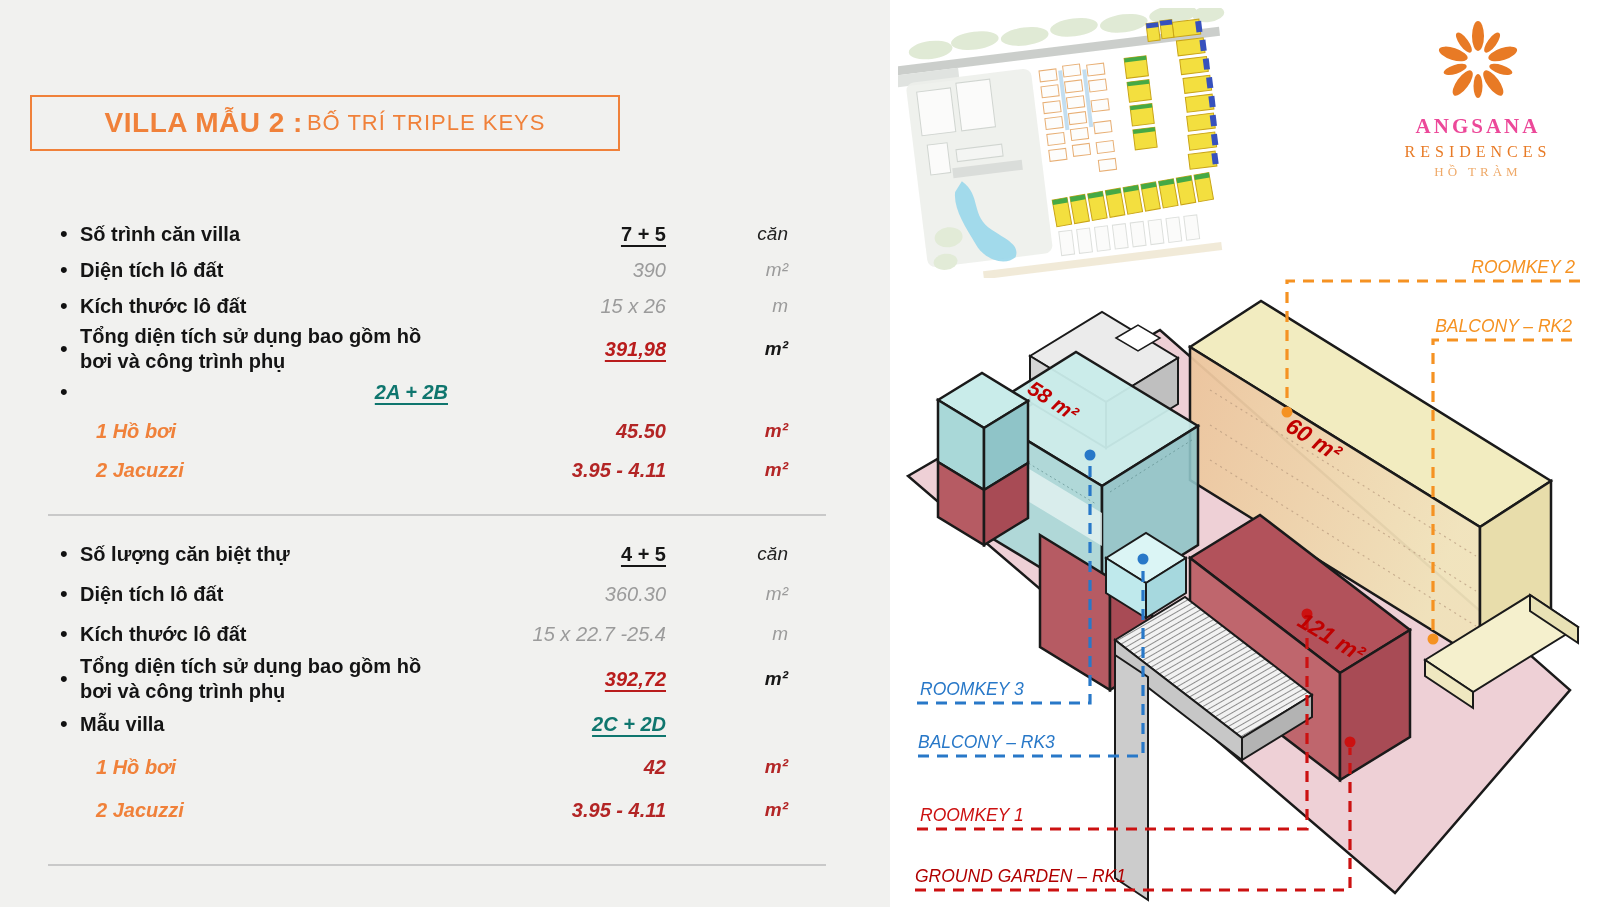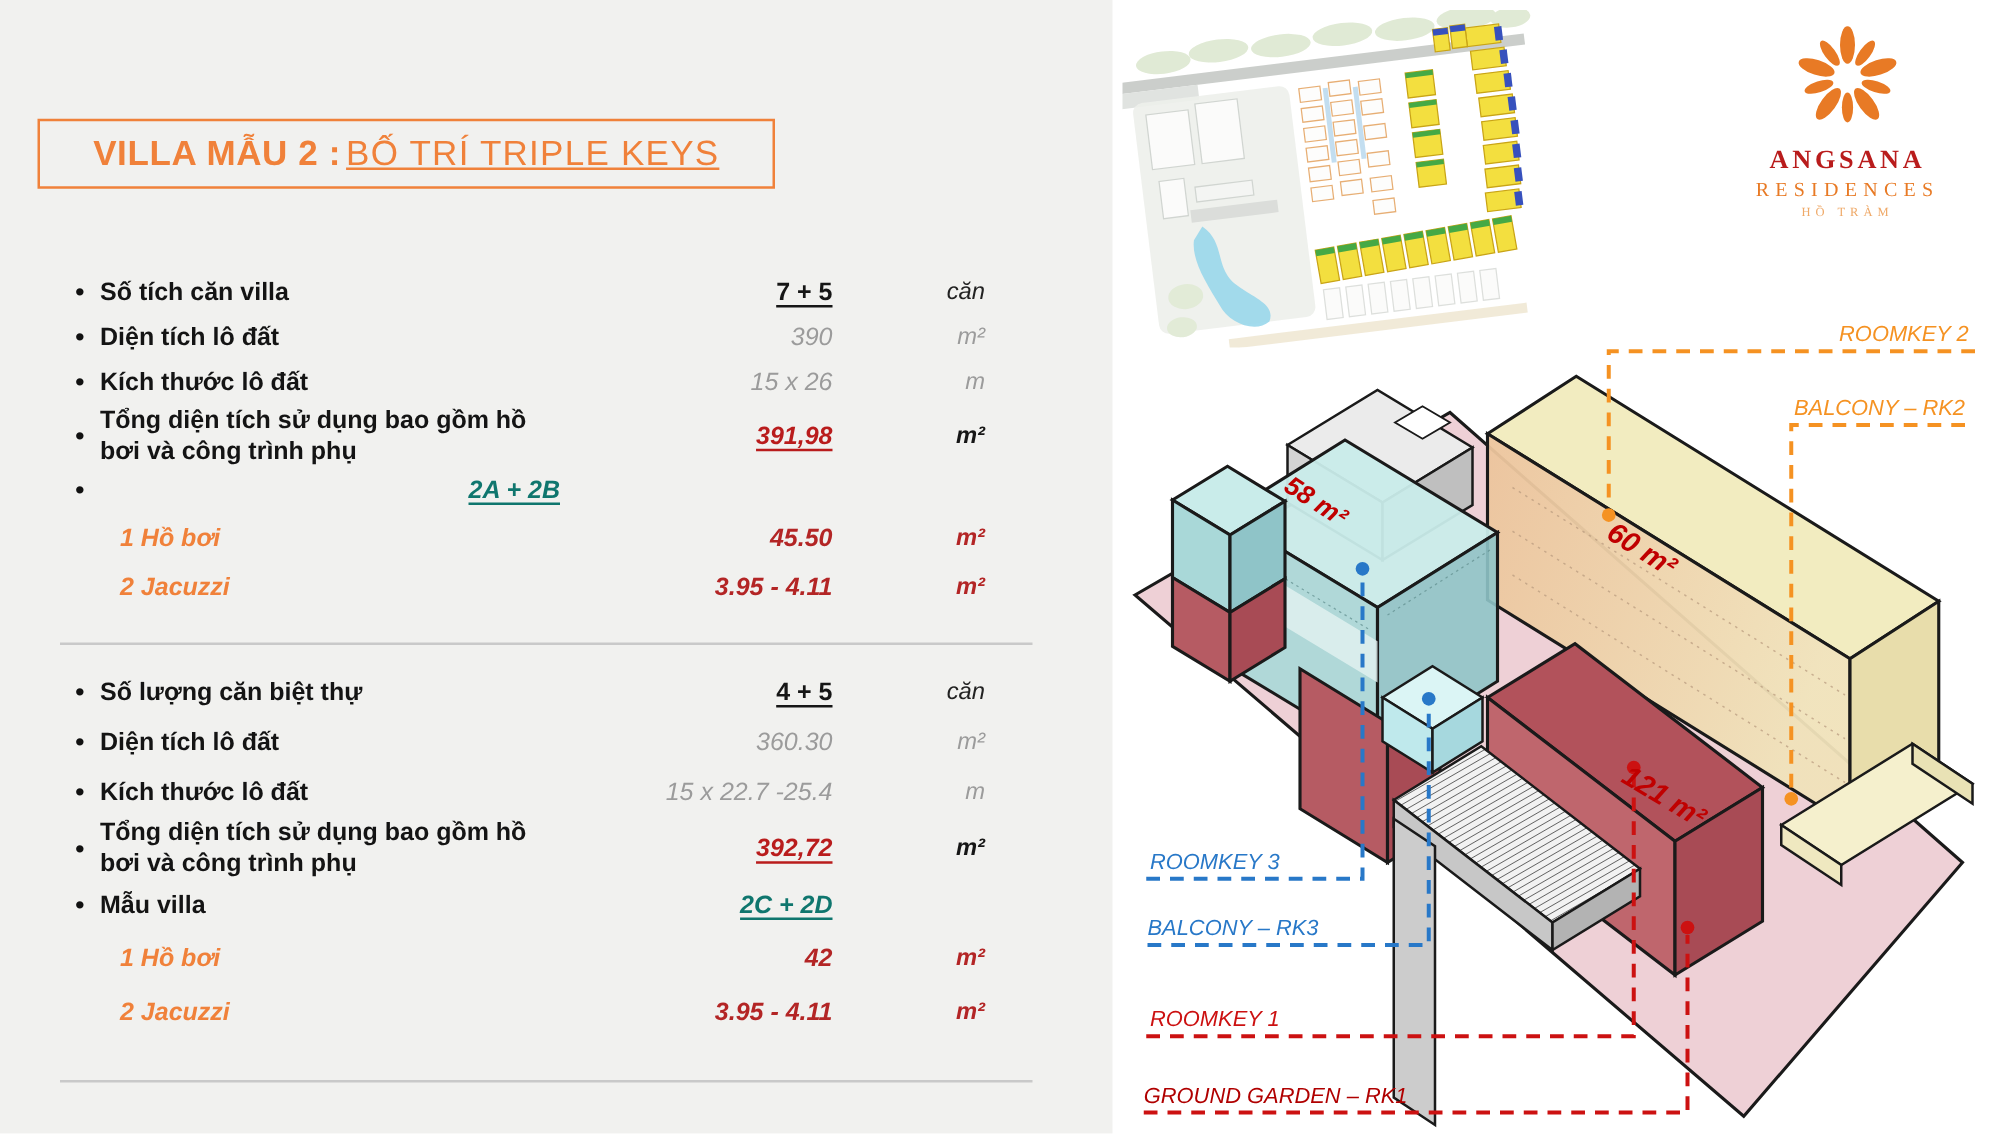--- a/index.html
+++ b/index.html
@@ -2,21 +2,21 @@
 <html><head>
 <meta charset="utf-8">
 <style>
   html,body{margin:0;padding:0;background:#ffffff;}
   .page{position:relative;width:1600px;height:907px;background:#ffffff;overflow:hidden;
         font-family:"Liberation Sans",sans-serif;color:#111;}
   .left-panel{position:absolute;left:0;top:0;width:890px;height:907px;background:#f1f1ef;}
   .title-box{position:absolute;left:30px;top:95px;width:586px;height:52px;border:2px solid #f0813a;
              display:flex;align-items:center;justify-content:center;gap:4px;background:#f1f1ef;}
   .title-box .t-strong{font-weight:bold;font-size:28px;color:#f0813a;letter-spacing:.5px;}
-  .title-box .t-light{font-size:28px;color:#f0813a;letter-spacing:1px;text-decoration:underline;}
+  .title-box .t-light{font-size:22px;color:#f0813a;letter-spacing:1px;}
   .spec-section{position:absolute;left:30px;width:830px;}
   #section-0{top:216px;}
   #section-1{top:534px;}
   .row{display:grid;grid-template-columns:50px 372px 218px 118px;align-items:center;
        min-height:36px;padding:0 0;}
   #section-1 .row{min-height:40px;}
   .row .bullet{font-size:22px;line-height:1;padding-left:30px;color:#111;}
   .row .label{font-size:20px;font-weight:bold;color:#141414;line-height:25px;}
   .row .value{font-size:20px;text-align:right;padding-right:4px;}
   .row .unit{font-size:19px;text-align:right;}
@@ -31,43 +31,43 @@
   .row.pool{margin-top:3px;}
   .row.pool .label{color:#f0813a;font-style:italic;padding-left:16px;}
   .row.pool .value,.row.pool .unit{color:#b32525;font-weight:bold;font-style:italic;}
   .divider{position:absolute;left:48px;width:778px;height:2px;background:#c9c9c9;}
   .divider-1{top:514px;}
   .divider-2{top:864px;}
   
   .siteplan{position:absolute;left:898px;top:8px;}
   .logo{position:absolute;left:1388px;top:16px;width:180px;text-align:center;}
   .logo .brand{font-family:"Liberation Serif",serif;font-weight:bold;font-size:21px;
-               letter-spacing:3px;color:#b91c1c;margin-top:2px;}
+               letter-spacing:3px;color:#ec4899;margin-top:2px;}
   .logo .sub{font-family:"Liberation Serif",serif;font-size:16px;letter-spacing:5px;
              color:#e87a25;margin-top:4px;}
-  .logo .loc{font-family:"Liberation Serif",serif;font-size:10px;letter-spacing:4px;
+  .logo .loc{font-family:"Liberation Serif",serif;font-size:13px;letter-spacing:4px;
              color:#efa968;margin-top:3px;}
   .diagram{position:absolute;left:880px;top:240px;}
   .dlabel{font-style:italic;font-size:17.5px;font-family:"Liberation Sans",sans-serif;}
   .area-label{font-weight:bold;font-style:italic;font-family:"Liberation Sans",sans-serif;fill:#c00000;}
 </style>
 </head>
 <body>
 
 <div class="page">
 
   <div class="left-panel">
     <div class="title-box">
       <span class="t-strong">VILLA MẪU 2 :</span>
       <span class="t-light">BỐ TRÍ TRIPLE KEYS</span>
     </div>
     <div class="spec-section" id="section-0">
         <div class="row emph">
           <span class="bullet">•</span>
-          <span class="label">Số tích  căn villa</span>
+          <span class="label">Số trình  căn villa</span>
           <span class="value">7 + 5</span>
           <span class="unit">căn</span>
         </div>
         <div class="row muted">
           <span class="bullet">•</span>
           <span class="label">Diện tích lô đất</span>
           <span class="value">390</span>
           <span class="unit">m²</span>
         </div>
         <div class="row muted">

